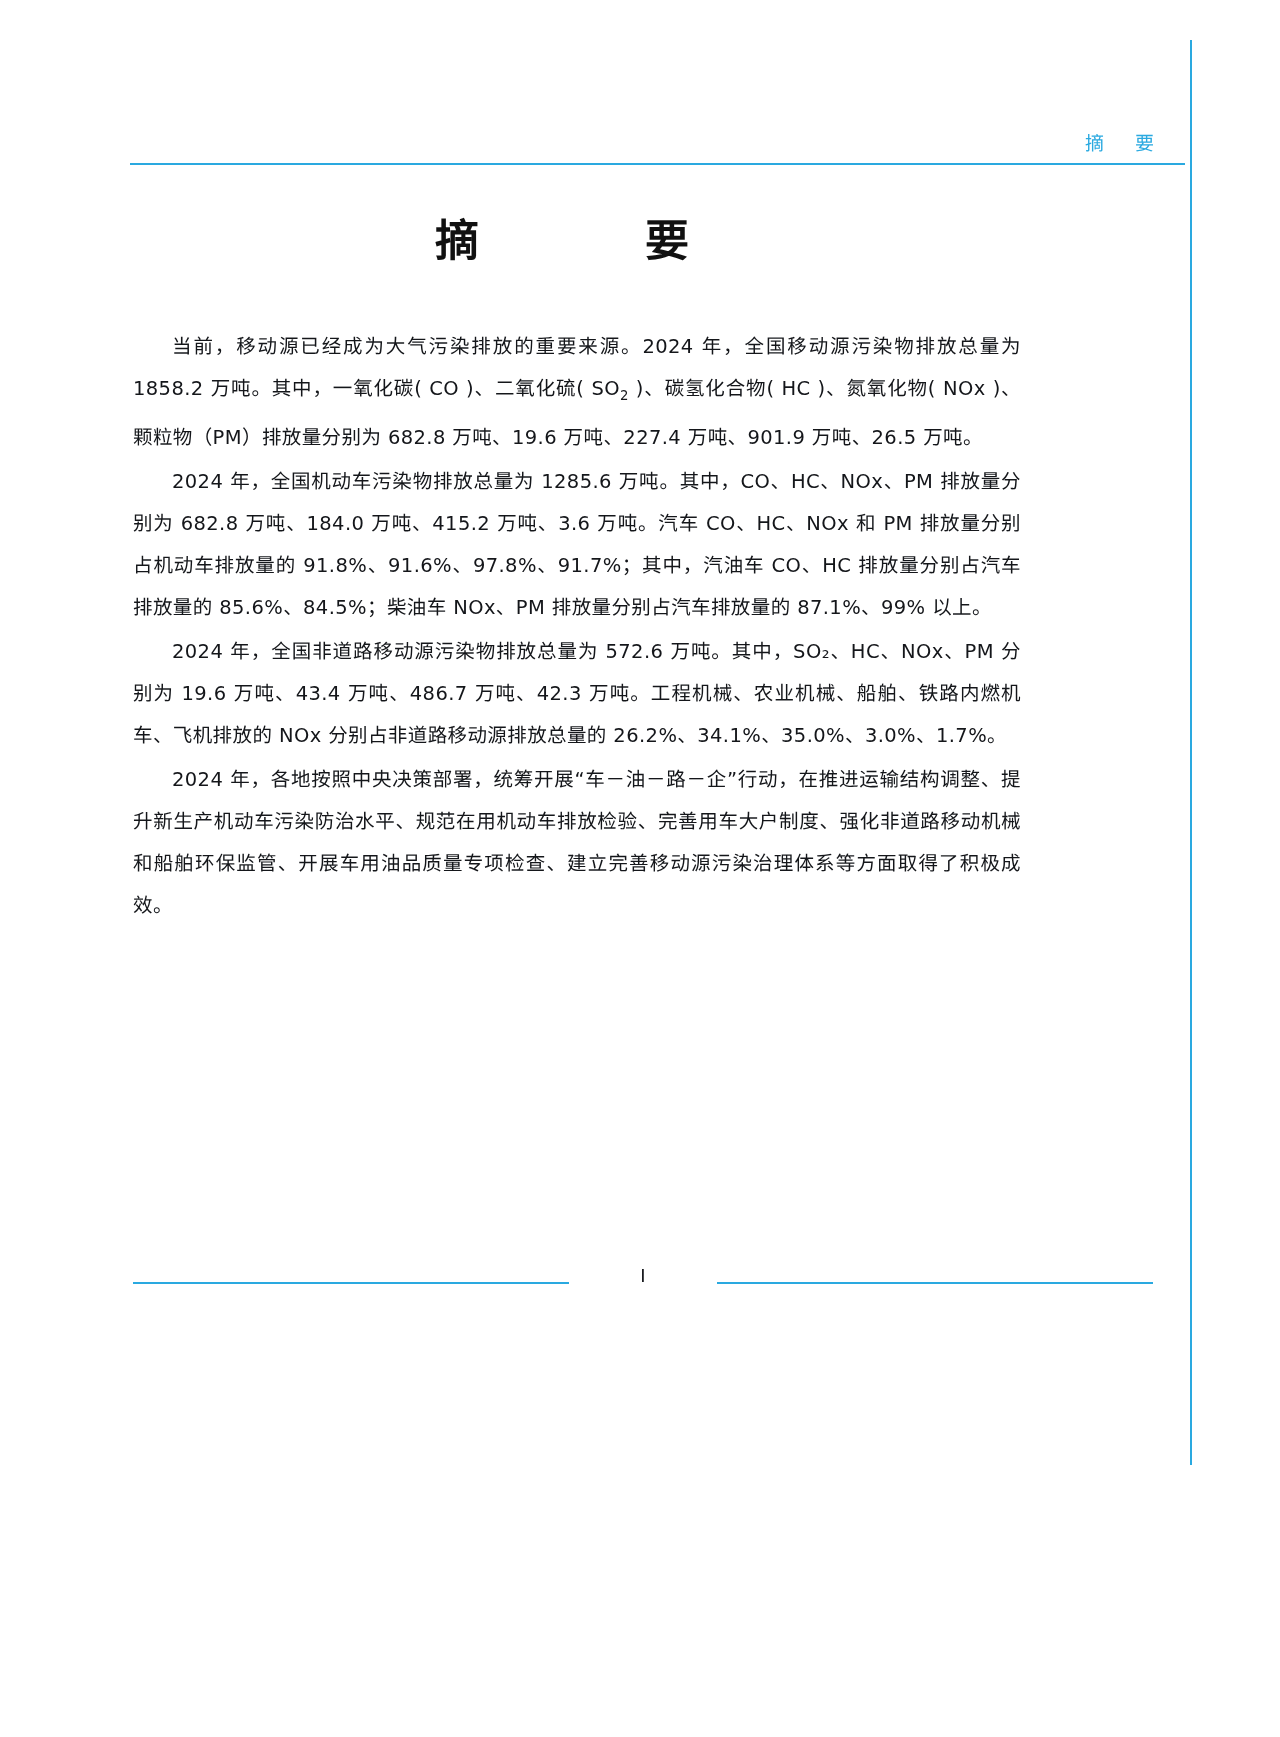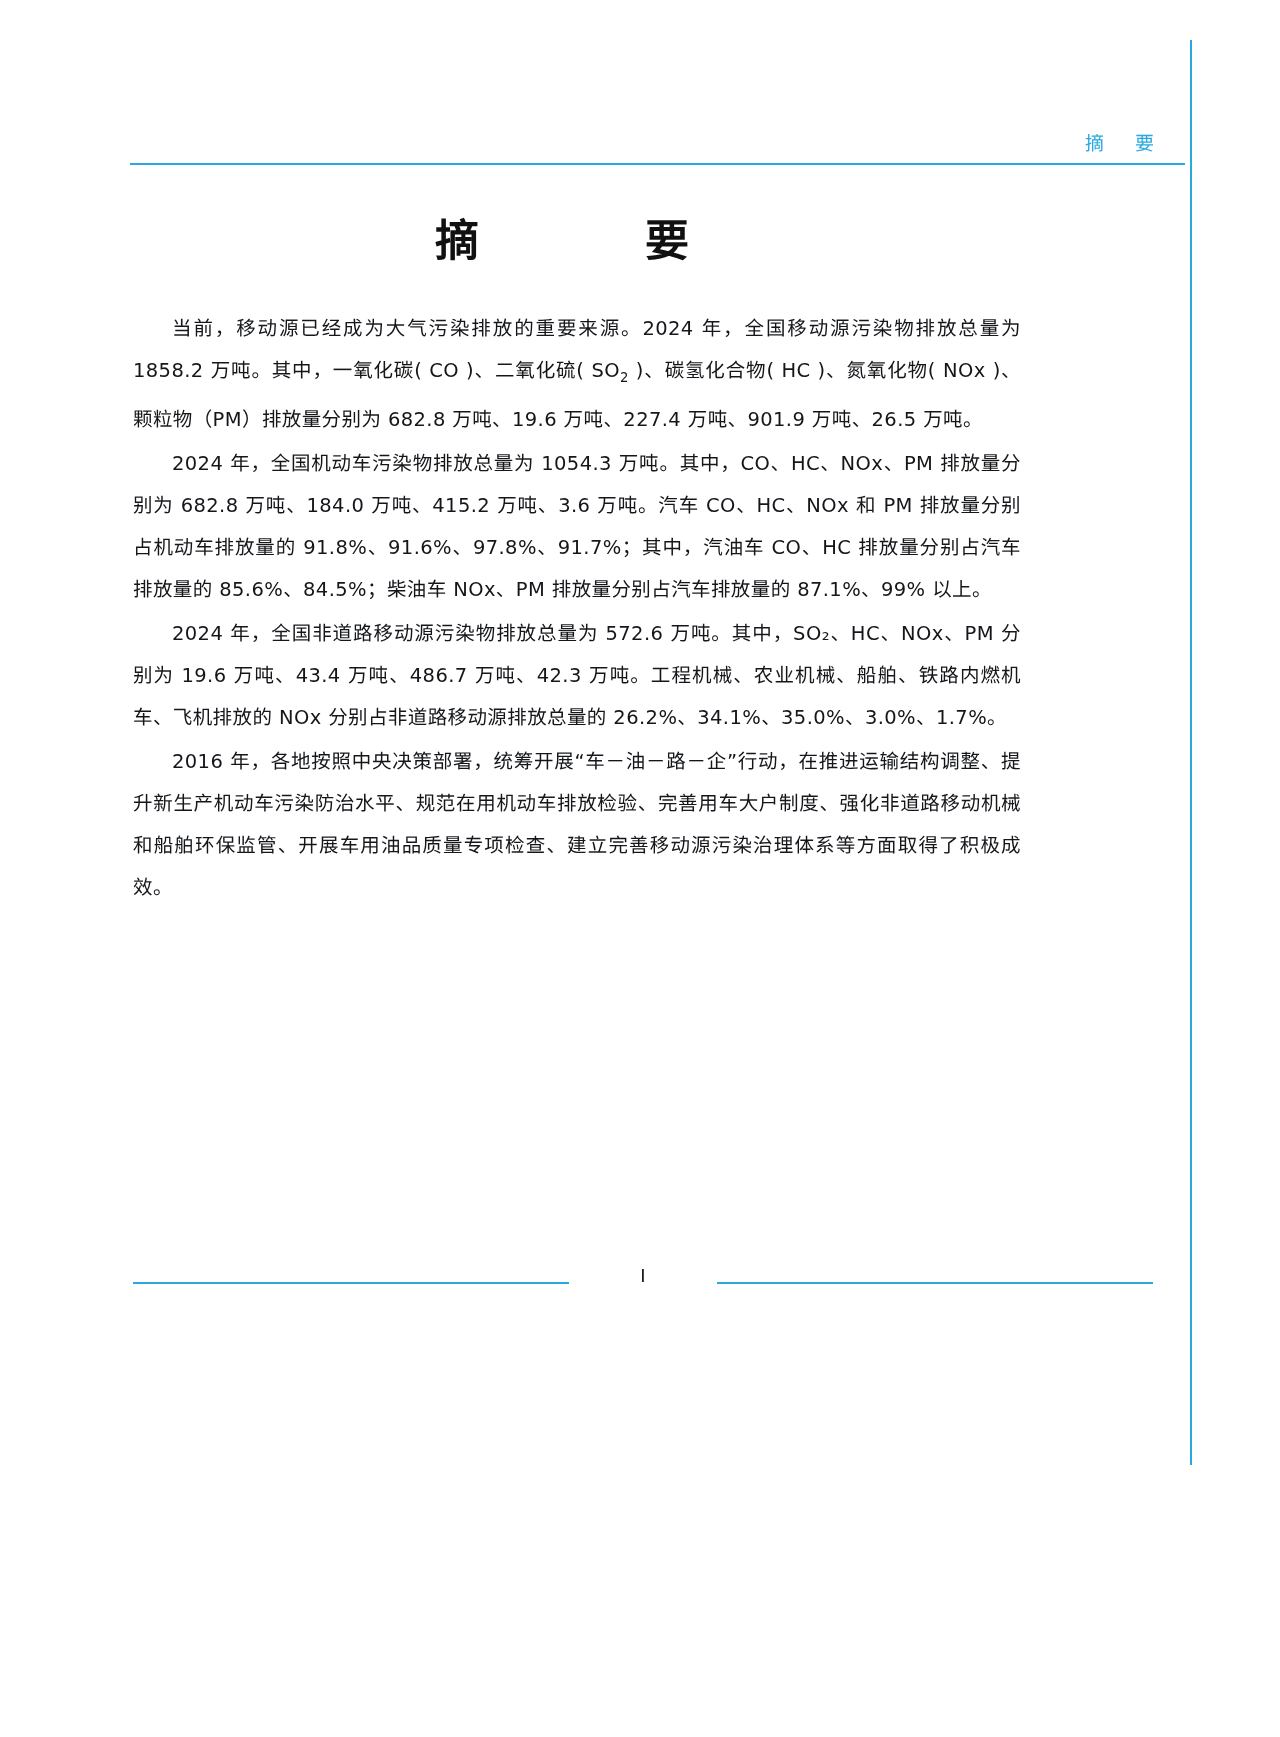--- a/index.html
+++ b/index.html
@@ -62,21 +62,21 @@
     font-family: "DejaVu Sans", "Liberation Sans", sans-serif;
     font-weight: bold;
     font-size: 44px;
     letter-spacing: 26px;
     color: #111111;
   }
 
   
   .body-block {
     position: absolute;
-    top: 308px;
+    top: 326px;
     left: 133px;
     width: 888px;
   }
   .para {
     font-family: "DejaVu Sans", "Liberation Sans", sans-serif;
     font-size: 19.5px;
     line-height: 42px;
     color: #14161a;
     text-align: justify;
     text-justify: inter-ideograph;
@@ -126,23 +126,23 @@
 
   <div class="running-header">
     <div class="header-text">摘　要</div>
     <div class="header-rule"></div>
   </div>
 
   <div class="doc-title">摘　　要</div>
 
   <div class="body-block">
     <p class="para" id="para-1">当前，移动源已经成为大气污染排放的重要来源。2024 年，全国移动源污染物排放总量为 1858.2 万吨。其中，一氧化碳( CO )、二氧化硫( SO<sub>2</sub> )、碳氢化合物( HC )、氮氧化物( NOx )、颗粒物（PM）排放量分别为 682.8 万吨、19.6 万吨、227.4 万吨、901.9 万吨、26.5 万吨。</p>
-    <p class="para">2024 年，全国机动车污染物排放总量为 1054.3 万吨。其中，CO、HC、NOx、PM 排放量分别为 682.8 万吨、184.0 万吨、415.2 万吨、3.6 万吨。汽车 CO、HC、NOx 和 PM 排放量分别占机动车排放量的 91.8%、91.6%、97.8%、91.7%；其中，汽油车 CO、HC 排放量分别占汽车排放量的 85.6%、84.5%；柴油车 NOx、PM 排放量分别占汽车排放量的 87.1%、99% 以上。</p>
+    <p class="para">2024 年，全国机动车污染物排放总量为 1285.6 万吨。其中，CO、HC、NOx、PM 排放量分别为 682.8 万吨、184.0 万吨、415.2 万吨、3.6 万吨。汽车 CO、HC、NOx 和 PM 排放量分别占机动车排放量的 91.8%、91.6%、97.8%、91.7%；其中，汽油车 CO、HC 排放量分别占汽车排放量的 85.6%、84.5%；柴油车 NOx、PM 排放量分别占汽车排放量的 87.1%、99% 以上。</p>
     <p class="para">2024 年，全国非道路移动源污染物排放总量为 572.6 万吨。其中，SO₂、HC、NOx、PM 分别为 19.6 万吨、43.4 万吨、486.7 万吨、42.3 万吨。工程机械、农业机械、船舶、铁路内燃机车、飞机排放的 NOx 分别占非道路移动源排放总量的 26.2%、34.1%、35.0%、3.0%、1.7%。</p>
-    <p class="para">2016 年，各地按照中央决策部署，统筹开展“车－油－路－企”行动，在推进运输结构调整、提升新生产机动车污染防治水平、规范在用机动车排放检验、完善用车大户制度、强化非道路移动机械和船舶环保监管、开展车用油品质量专项检查、建立完善移动源污染治理体系等方面取得了积极成效。</p>
+    <p class="para">2024 年，各地按照中央决策部署，统筹开展“车－油－路－企”行动，在推进运输结构调整、提升新生产机动车污染防治水平、规范在用机动车排放检验、完善用车大户制度、强化非道路移动机械和船舶环保监管、开展车用油品质量专项检查、建立完善移动源污染治理体系等方面取得了积极成效。</p>
   </div>
 
   <div class="footer">
     <div class="rule-left"></div>
     <div class="page-number">I</div>
     <div class="rule-right"></div>
   </div>
 
 </div>
 

